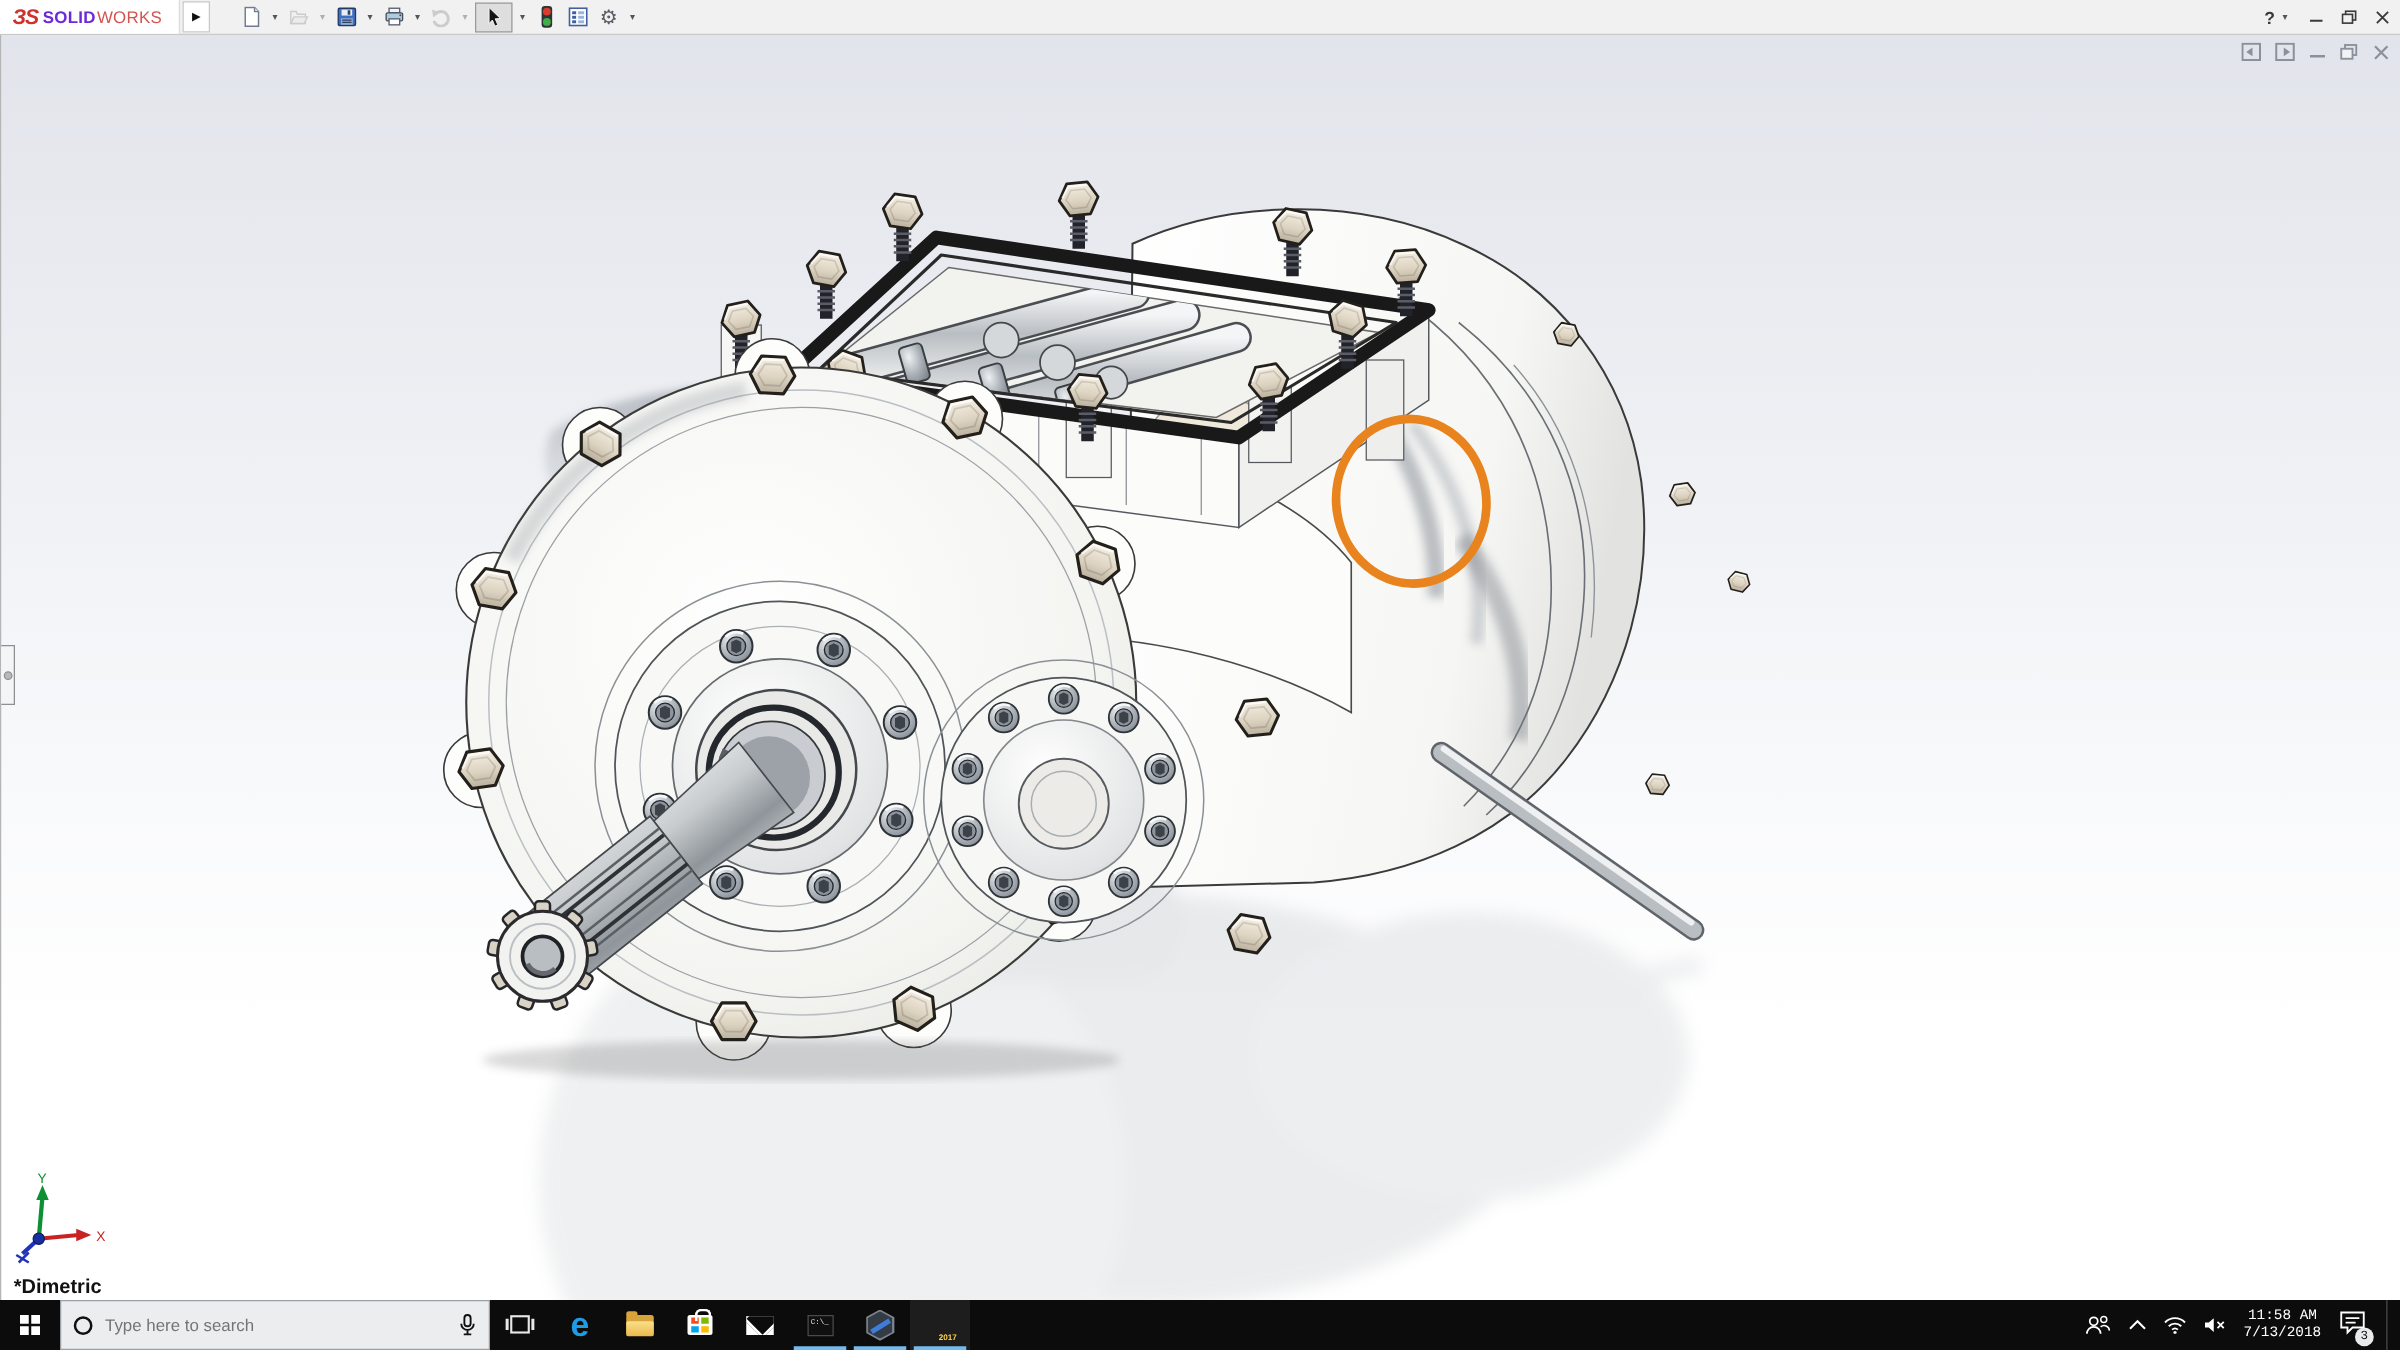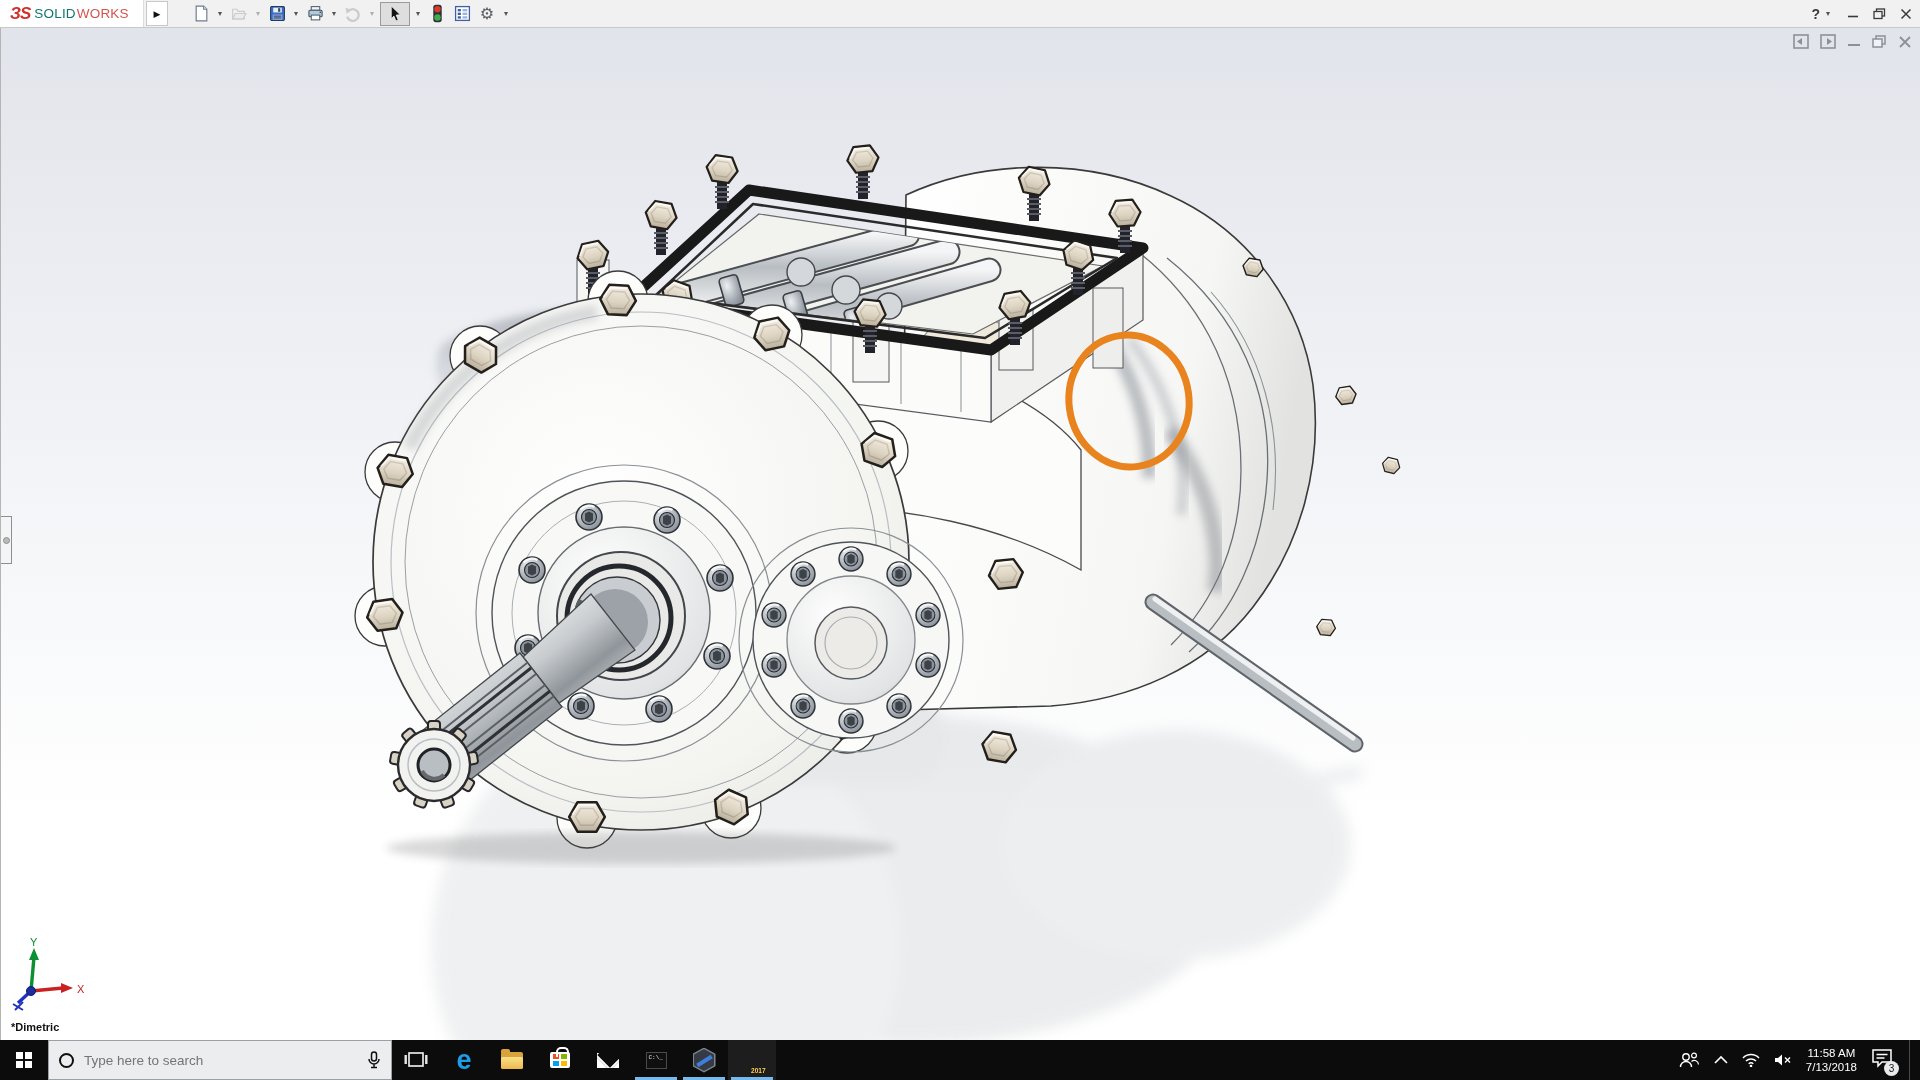--- a/index.html
+++ b/index.html
@@ -6,21 +6,21 @@
   html,body { width:1920px; height:1080px; overflow:hidden;
     font-family:"Liberation Sans","DejaVu Sans",sans-serif; background:#fff; }
   #stage { position:relative; width:1920px; height:1080px; }
 
   
   #titlebar { position:absolute; top:0; left:0; width:1920px; height:28px;
     background:#f1f1f1; border-bottom:1px solid #c9c9c9; display:flex; align-items:center; }
   #logoplate { position:absolute; left:0; top:0; width:144px; height:27px; background:#fff;
     border-right:1px solid #dcdcdc; display:flex; align-items:center; padding-left:10px; gap:4px; }
   .brandmark { color:#d0312d; font-weight:bold; font-style:italic; font-size:17px; letter-spacing:-1px; }
-  .brandbold { color:#0f766e; font-weight:normal; font-size:13.5px; letter-spacing:.2px; }
+  .brandbold { color:#6d28d9; font-weight:bold; font-size:13.5px; letter-spacing:.2px; }
   .brandlight{ color:#d4534f; font-weight:normal; font-size:13.5px; letter-spacing:.2px; margin-left:-3px;text-align:right;}
   #flyout { position:absolute; left:146px; top:1px; width:22px; height:25px; background:#fff;
     border:1px solid #c8c8c8; display:flex; align-items:center; justify-content:center;
     font-size:9px; color:#111; }
   .tbicons { position:absolute; left:190px; top:0; height:27px; display:flex; align-items:center; gap:3px; }
   .tbtn { width:22px; height:22px; display:flex; align-items:center; justify-content:center; }
   .caret { font-size:8px; color:#555; width:10px; text-align:center; }
   .disabled { opacity:.42; }
   .selbox { width:30px; height:24px; background:#dedede; border:1px solid #9b9b9b;
     display:flex; align-items:center; justify-content:center; }
@@ -31,37 +31,37 @@
   
   #viewport { position:absolute; top:28px; left:0; width:1920px; height:1012px;
     background:linear-gradient(180deg,#e2e4eb 0%,#eaecf1 22%,#f7f8fa 55%,#ffffff 78%,#ffffff 100%);
     border-left:1px solid #b5b5b5; }
   #modelsvg { position:absolute; top:0; left:0; width:1920px; height:1012px; }
   #doccontrols { position:absolute; top:6px; right:8px; display:flex; gap:11px; align-items:center; }
   #lefttab { position:absolute; left:0; top:488px; width:11px; height:48px; background:#f4f5f7;
     border:1px solid #8f8f8f; border-left:none; }
   #lefttab::after { content:""; position:absolute; left:2px; top:20px; width:5px; height:5px;
     border-radius:50%; background:#b9b9b9; border:1px solid #8f8f8f; }
-  #viewlabel { position:absolute; left:10px; top:993px; font-size:11px; font-weight:bold; color:#111; }
+  #viewlabel { position:absolute; left:10px; top:993px; font-size:16px; font-weight:bold; color:#111; }
 
   
   #taskbar { position:absolute; top:1040px; left:0; width:1920px; height:40px; background:#0c0c0c;
     display:flex; align-items:stretch; }
   #startbtn { width:48px; display:flex; align-items:center; justify-content:center; }
   .winlogo { display:grid; grid-template-columns:7.5px 7.5px; grid-template-rows:7.5px 7.5px; gap:1.5px; }
   .winlogo div { background:#fff; }
   #searchbox { width:344px; background:#ebedee; border:1px solid #9aa0a6; display:flex; align-items:center;
     padding:0 10px; gap:10px; }
   #searchbox input { border:none; outline:none; background:transparent; font-size:13.5px; color:#3c3c3c;
     flex:1; font-family:"Liberation Sans",sans-serif; }
   .ring { width:15px; height:15px; border:2px solid #101010; border-radius:50%; }
   .slot { width:48px; position:relative; display:flex; align-items:center; justify-content:center; }
   .slot.running::after { content:""; position:absolute; bottom:0; left:3px; width:42px; height:3px; background:#76b9ed; }
   .slot.active { background:rgba(255,255,255,.07); }
-  #trayarea { margin-left:auto; display:flex; align-items:center; gap:14px; padding-right:6px; }
+  #trayarea { margin-left:auto; display:flex; align-items:center; gap:14px; padding-right:6px;font-family:Liberation Mono, monospace; }
   #clock { color:#fff; font-size:11.5px; text-align:center; line-height:14px; }
   .hexshape { width:23px; height:25px; background:#7e868f;
     clip-path:polygon(50% 0,100% 25%,100% 75%,50% 100%,0 75%,0 25%); position:relative;
     display:flex; align-items:center; justify-content:center; }
   .hexinner { width:20px; height:22px; background:#343b44;
     clip-path:polygon(50% 0,100% 25%,100% 75%,50% 100%,0 75%,0 25%); position:relative; overflow:hidden;}
   .hexinner::after{ content:""; position:absolute; left:2px; top:10px; width:17px; height:4px;
     background:#3f7ddb; transform:rotate(-32deg); }
   .folder { position:relative; width:22px; height:17px; }
   .folder .back { position:absolute; top:0; left:0; width:22px; height:16px; background:#d9a33b; border-radius:2px; }

